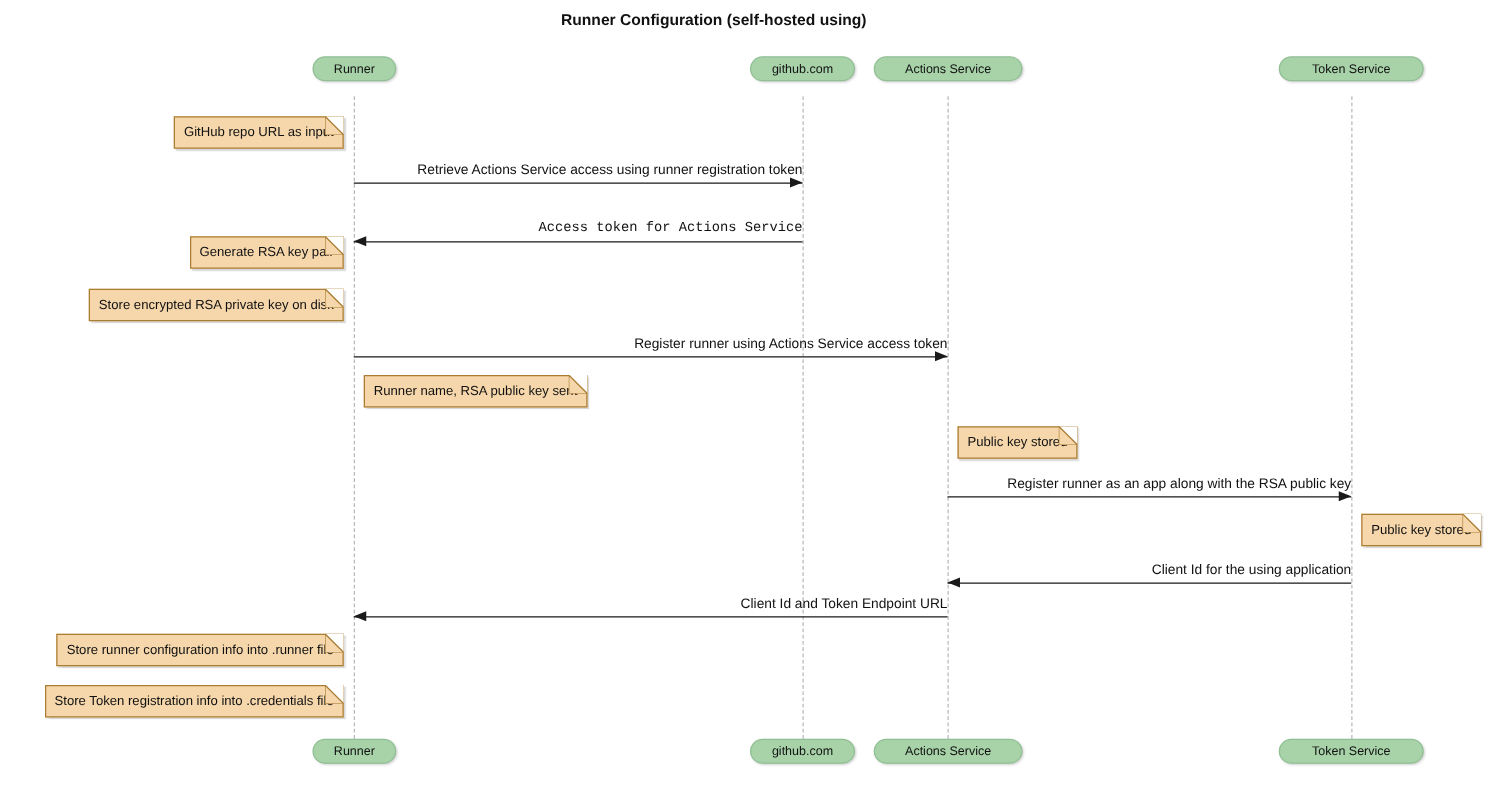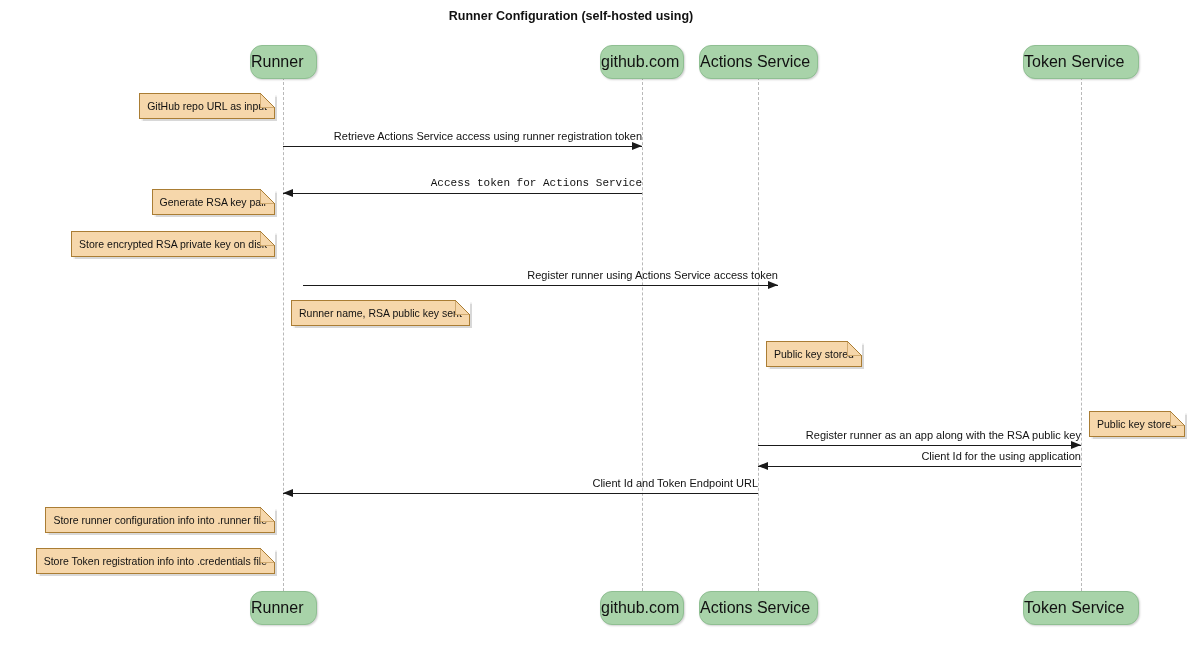--- a/index.html
+++ b/index.html
@@ -5,23 +5,23 @@
   html, body { margin:0; padding:0; background:#ffffff; }
   body { font-family:"Liberation Sans", sans-serif; }
   .canvas { position:relative; width:1200px; height:647px; background:#ffffff; overflow:hidden; }
 
   .title { position:absolute; top:9px; left:571px; transform:translateX(-50%);
            font-size:12.5px; font-weight:bold; color:#111; white-space:nowrap; }
 
   .lifeline { position:absolute; top:77px; height:514px; width:0;
               border-left:1px dashed #b9b9b9; z-index:0; }
 
-  .pbox { position:absolute; height:34px; background:#a8d3a9; border:1px solid #8fbf92;
-          border-radius:12px; display:flex; align-items:center; justify-content:flex-start;
-          font-size:16px; color:#111; box-sizing:border-box;
+  .pbox { position:absolute; height:20px; background:#a8d3a9; border:1px solid #8fbf92;
+          border-radius:12px; display:flex; align-items:center; justify-content:center;
+          font-size:10px; color:#111; box-sizing:border-box;
           box-shadow:1px 1px 2px rgba(0,0,0,0.18); z-index:2; white-space:nowrap; }
 
   .msg { position:absolute; z-index:1; }
   .msg-label { text-align:right; font-size:11px; color:#111; height:14px;
                line-height:14px; white-space:nowrap; }
   .msg-line { position:relative; height:0; border-top:1px solid #1a1a1a; margin-top:3px; }
   .ah { position:absolute; width:0; height:0; top:-5px; }
   .ah.right { right:0; border-top:4.5px solid transparent; border-bottom:4.5px solid transparent;
               border-left:10px solid #1a1a1a; }
   .ah.left  { left:0;  border-top:4.5px solid transparent; border-bottom:4.5px solid transparent;
@@ -65,28 +65,28 @@
     </div>
   </div>
 
   <div class="msg" style="left:283px; top:176px; width:359px;font-family:Liberation Mono, monospace;">
     <div class="msg-label">Access token for Actions Service</div>
     <div class="msg-line">
       <span class="ah left"></span>
     </div>
   </div>
 
-  <div class="msg" style="left:283px; top:268px; width:475px;padding-left:20px;">
+  <div class="msg" style="left:283px; top:268px; width:475px;">
     <div class="msg-label">Register runner using Actions Service access token</div>
     <div class="msg-line">
       <span class="ah right"></span>
     </div>
   </div>
 
-  <div class="msg" style="left:758px; top:380px; width:323px;margin-top:48px;">
+  <div class="msg" style="left:758px; top:380px; width:323px;">
     <div class="msg-label">Register runner as an app along with the RSA public key</div>
     <div class="msg-line">
       <span class="ah right"></span>
     </div>
   </div>
 
   <div class="msg" style="left:758px; top:449px; width:323px;">
     <div class="msg-label">Client Id for the using application</div>
     <div class="msg-line">
       <span class="ah left"></span>

